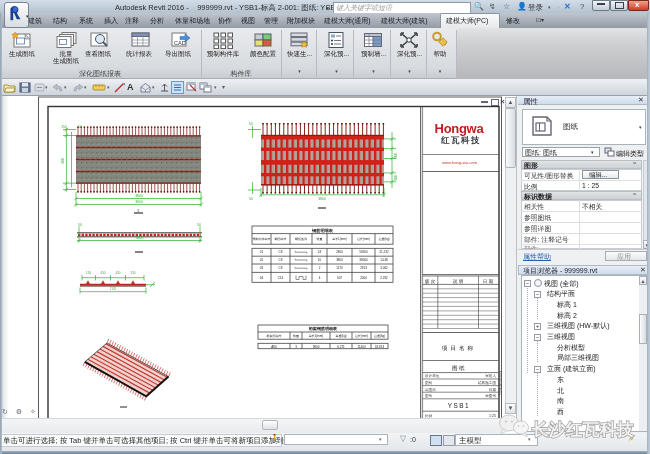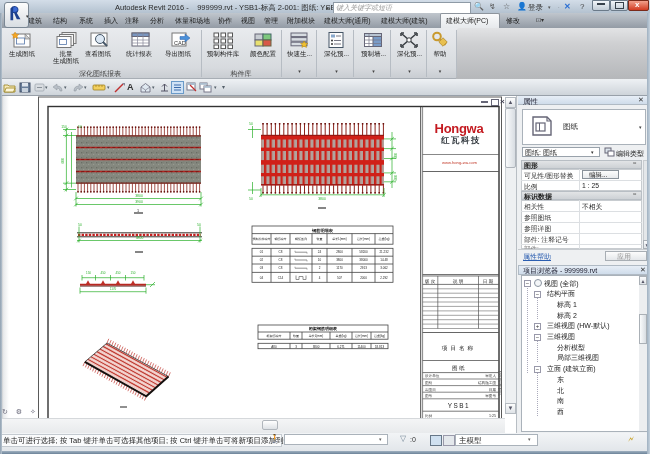--- a/index.html
+++ b/index.html
@@ -666,14 +666,29 @@
 <div class="abs" style="left:430px;top:435px;width:10px;height:9px;border:1px solid #678;background:#cfe0f0"></div>
 <div class="abs" style="left:443px;top:435px;width:10px;height:9px;border:1px solid #99a;background:#e4e8ec"></div>
 <div class="abs" style="left:455px;top:434px;width:83px;height:12px;background:#fff;border:1px solid #aab2ba;box-sizing:border-box"></div>
 <div class="abs" style="left:459px;top:436px;font-size:7.5px;color:#222">主模型</div>
 <div class="abs" style="left:528px;top:436px;font-size:5px;color:#666">▾</div>
 <div class="abs" style="left:628px;top:434px;font-size:9px;color:#c9a227">🗲</div>
 
 <div class="abs" style="left:647px;top:13px;width:3px;height:441px;background:linear-gradient(90deg,#9fb0c0,#c5d2de);z-index:60"></div>
 <div class="abs" style="left:0px;top:13px;width:2px;height:441px;background:linear-gradient(90deg,#8fa0b0,#b5c2ce);z-index:60"></div>
 
-
+<div id="watermark" style="position:absolute;left:488px;top:404px;width:162px;height:42px;z-index:50">
+<svg width="162" height="42" viewBox="0 0 162 42">
+<g opacity="0.95">
+<ellipse cx="21" cy="19" rx="9.5" ry="8" fill="#f0f0f0" stroke="#c8c8c8" stroke-width="1"></ellipse>
+<path d="M15 25 L12.5 30 L19.5 26.5 Z" fill="#f0f0f0" stroke="#c8c8c8" stroke-width="0.7"></path>
+<ellipse cx="33" cy="23.5" rx="7.5" ry="6.5" fill="#f6f6f6" stroke="#c8c8c8" stroke-width="1"></ellipse>
+<path d="M37 29 L39.5 33 L32.5 30 Z" fill="#f6f6f6" stroke="#c8c8c8" stroke-width="0.7"></path>
+<circle cx="18" cy="17.5" r="1.1" fill="#c4c4c4"></circle>
+          <circle cx="24" cy="17.5" r="1.1" fill="#c4c4c4"></circle>
+<circle cx="30.5" cy="22" r="0.9" fill="#cccccc"></circle>
+          <circle cx="35.5" cy="22" r="0.9" fill="#cccccc"></circle>
+</g>
+<text x="44" y="30.5" font-size="16.5" font-weight="bold" font-family="Liberation Sans" fill="#f3f3f3" stroke="#a6a6a6" stroke-width="1.6" paint-order="stroke" letter-spacing="0.5">长沙红瓦科技</text>
+</svg>
 </div>
 
+</div>
+
 </body></html>

